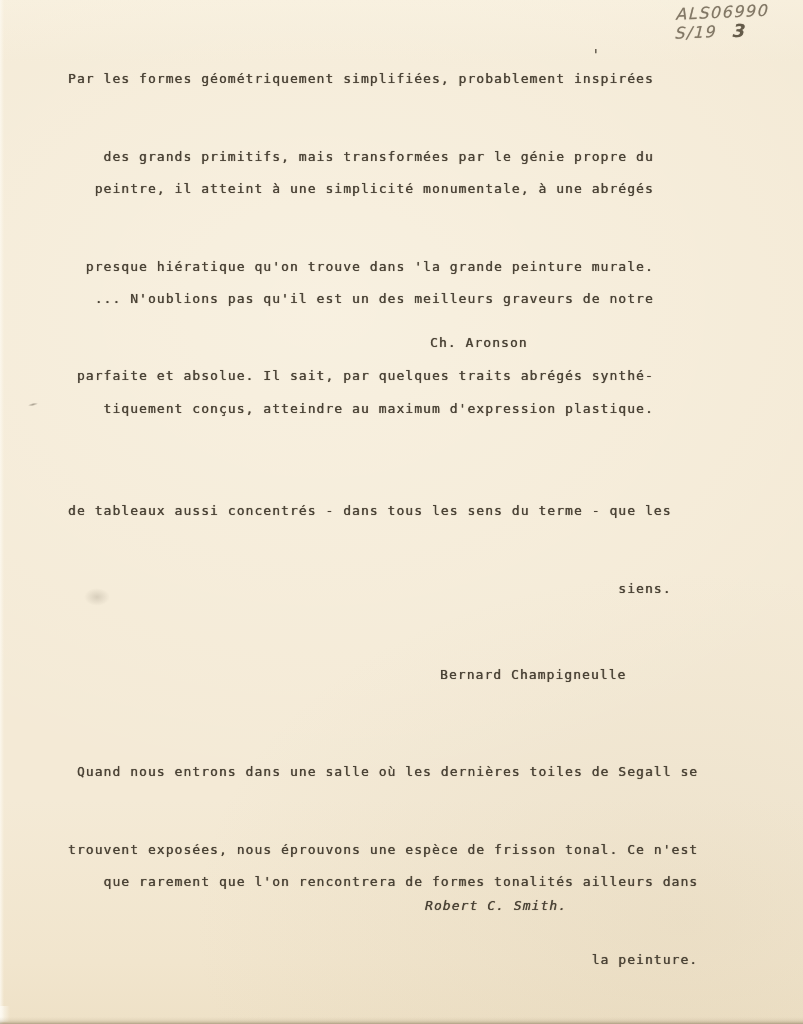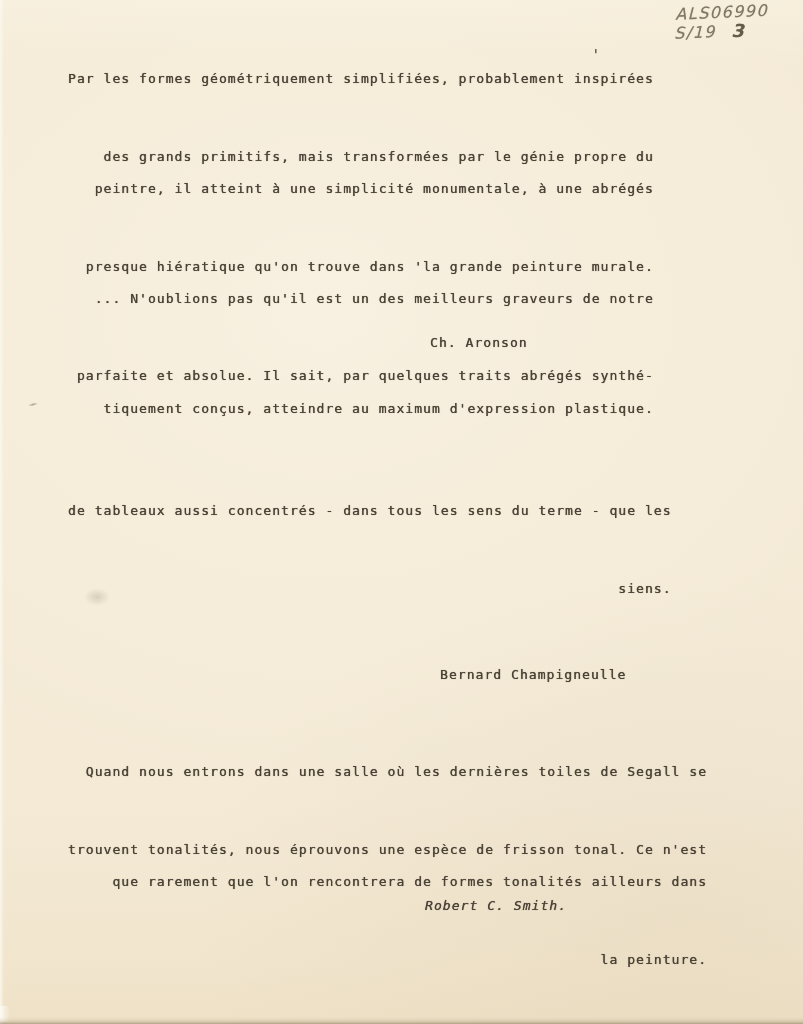--- a/index.html
+++ b/index.html
@@ -138,20 +138,20 @@
 
   <div class="typed quote quote-2">
     <div class="line">de tableaux aussi concentrés - dans tous les sens du terme - que les</div>
     <div class="line">siens.</div>
   </div>
   <div class="smudge"></div>
   <div class="typed sig-2">Bernard Champigneulle</div>
 
   <div class="typed quote quote-3">
     <div class="line">Quand nous entrons dans une salle où les dernières toiles de Segall se</div>
-    <div class="line">trouvent tonalités, nous éprouvons une espèce de frisson tonal. Ce n'est</div>
+    <div class="line">trouvent exposées, nous éprouvons une espèce de frisson tonal. Ce n'est</div>
     <div class="line">que rarement que l'on rencontrera de formes tonalités ailleurs dans</div>
     <div class="line">la peinture.</div>
   </div>
   <div class="typed sig-3">Robert C. Smith.</div>
 
   <div class="corner-light"></div>
 </div>
 
 </body></html>

